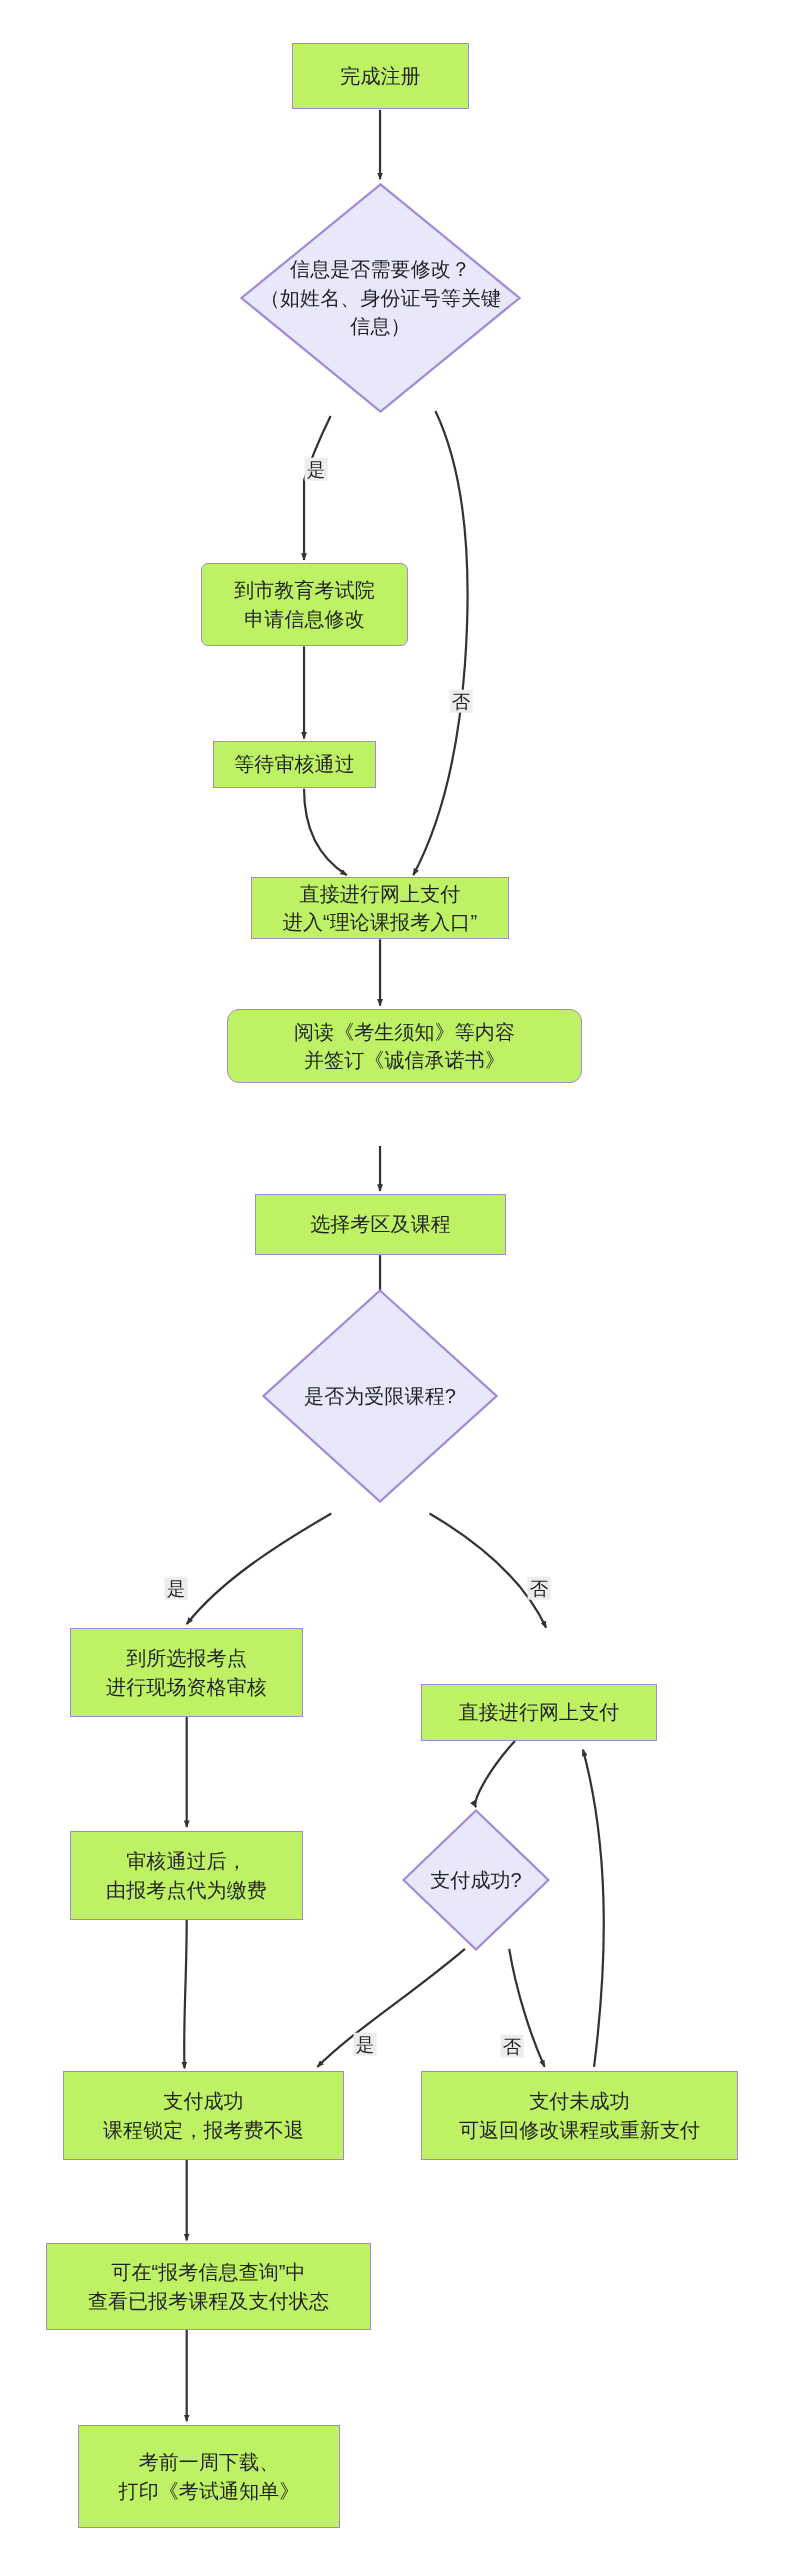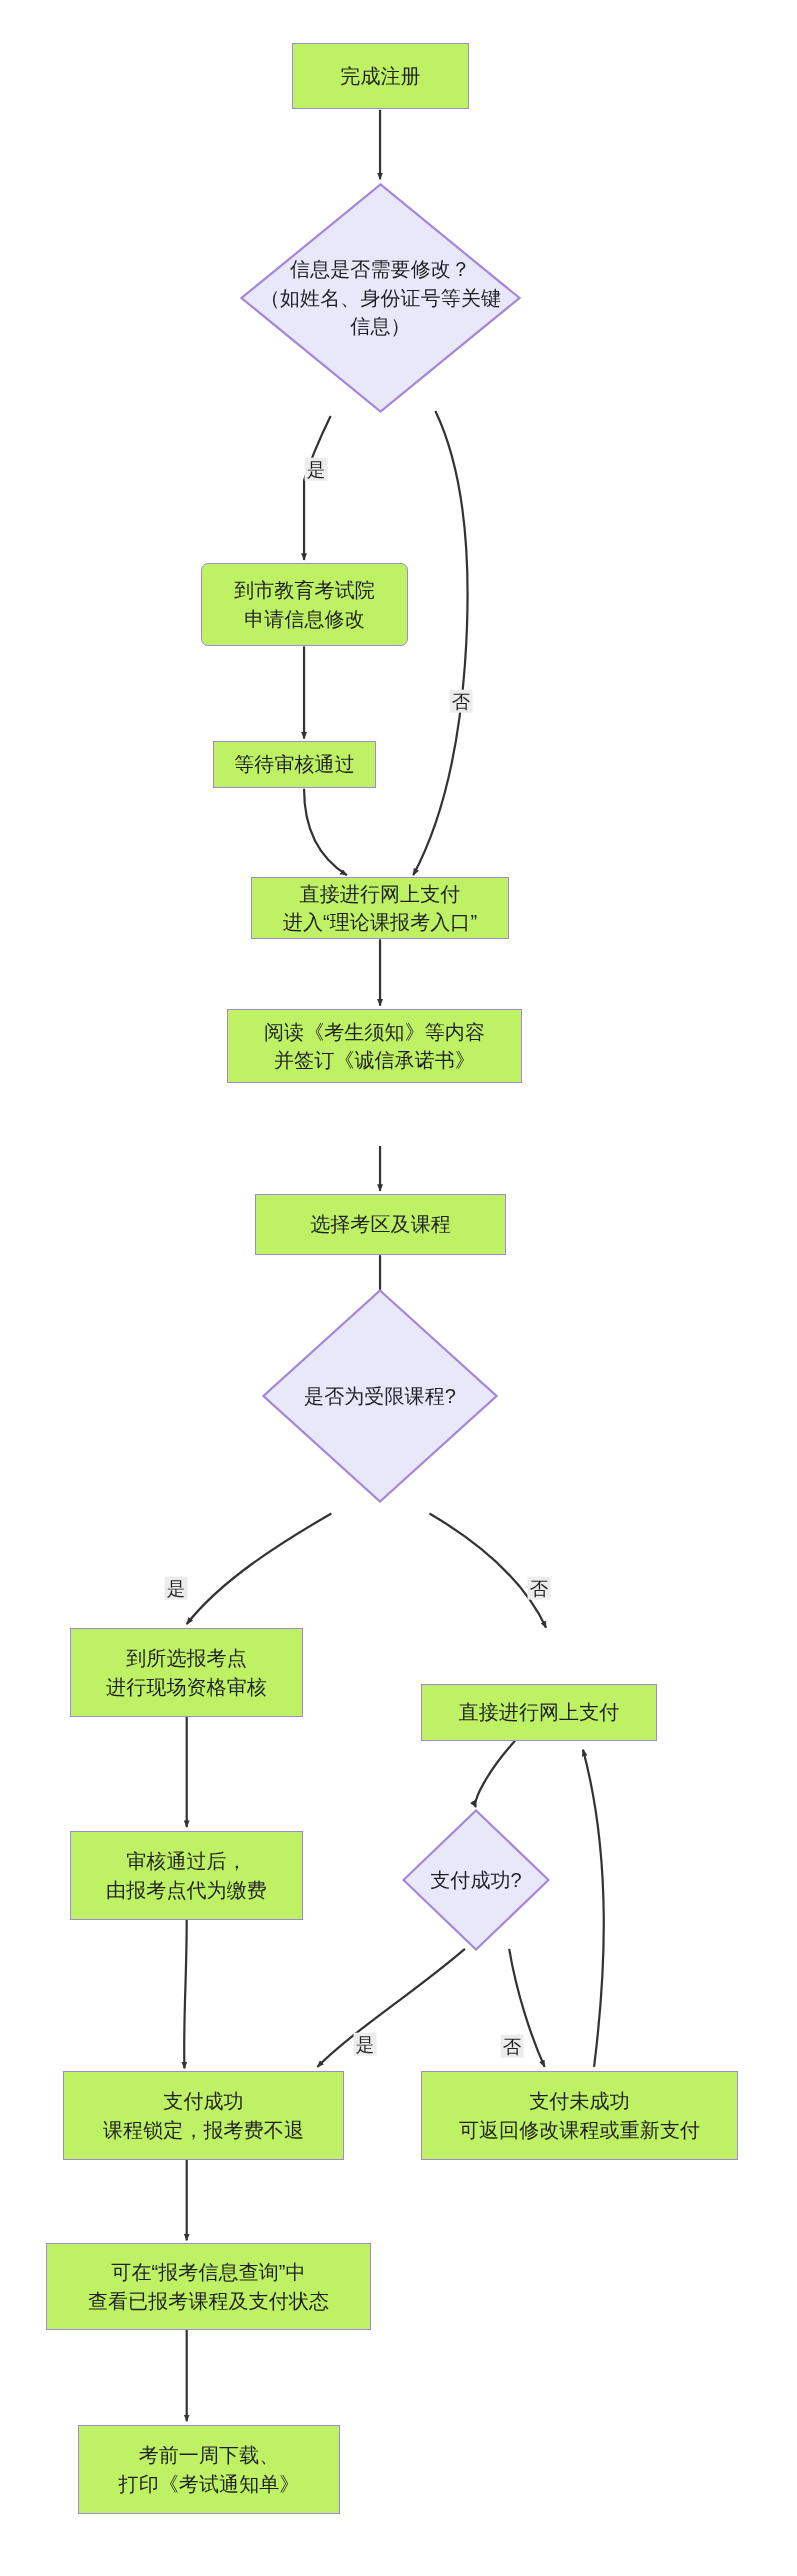--- a/index.html
+++ b/index.html
@@ -142,21 +142,21 @@
 
   <div class="node process" style="left:213px; top:741px; width:163px; height:47px;">
     <span>等待审核通过</span>
   </div>
 
   <div class="node process" style="left:251px; top:877px; width:258px; height:62px;">
     <span>直接进行网上支付
 进入“理论课报考入口”</span>
   </div>
 
-  <div class="node process" style="left:227px; top:1009px; width:295px; height:74px;">
+  <div class="node process" style="left:227px; top:1009px; width:355px; height:74px;border-radius:12px;">
     <span>阅读《考生须知》等内容
 并签订《诚信承诺书》</span>
   </div>
 
   <div class="node process" style="left:255px; top:1194px; width:251px; height:61px;text-align:center;">
     <span>选择考区及课程</span>
   </div>
 
   <div class="node decision" style="left:262px; top:1289px; width:236px; height:214px;">
     <svg class="diamond-shape" viewBox="0 0 320 290" preserveAspectRatio="none">
@@ -194,21 +194,21 @@
   <div class="node process" style="left:421px; top:2071px; width:317px; height:89px;">
     <span>支付未成功
 可返回修改课程或重新支付</span>
   </div>
 
   <div class="node process" style="left:46px; top:2243px; width:325px; height:87px;">
     <span>可在“报考信息查询”中
 查看已报考课程及支付状态</span>
   </div>
 
-  <div class="node process" style="left:78px; top:2425px; width:262px; height:89px;">
+  <div class="node process" style="left:78px; top:2425px; width:262px; height:103px;">
     <span>考前一周下载、
 打印《考试通知单》</span>
   </div>
 
   <span class="edge-label" style="left:316px; top:469px;">是</span>
   <span class="edge-label" style="left:461px; top:701px;">否</span>
   <span class="edge-label" style="left:176px; top:1588px;">是</span>
   <span class="edge-label" style="left:539px; top:1588px;">否</span>
   <span class="edge-label" style="left:365px; top:2044px;">是</span>
   <span class="edge-label" style="left:512px; top:2046px;">否</span>

